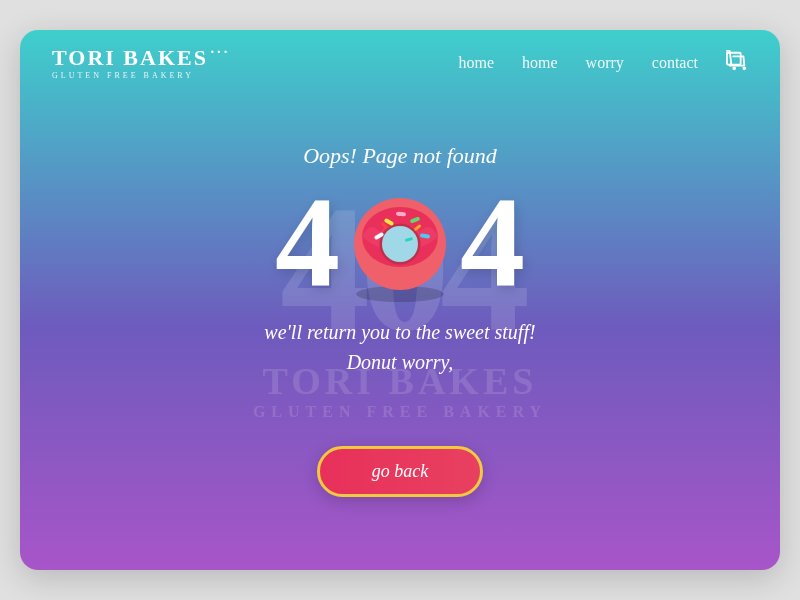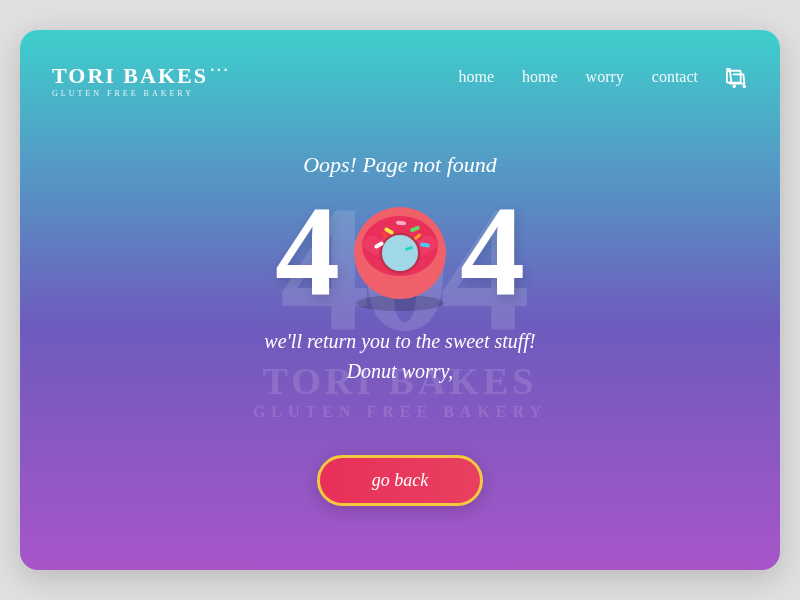--- a/index.html
+++ b/index.html
@@ -70,21 +70,21 @@
       color: #fff;
       letter-spacing: 6px;
       text-transform: uppercase;
     }
 
     
     nav {
       display: flex;
       align-items: center;
       justify-content: space-between;
-      padding: 34px 32px 10px 32px;
+      padding: 16px 32px 10px 32px;
       position: relative;
       z-index: 2;
     }
 
     .logo-area {
       display: flex;
       flex-direction: column;
     }
 
     .logo-main {
@@ -108,20 +108,21 @@
       font-size: 8px;
       color: #fff;
       letter-spacing: 3px;
       text-transform: uppercase;
       margin-top: 2px;
       opacity: 0.85;
     }
 
     .nav-links {
       display: flex;
+      align-items: center;
       gap: 28px;
     }
 
     .nav-link {
       color: #fff;
       font-size: 16px;
       font-family: 'Georgia', serif;
       text-decoration: none;
       opacity: 0.92;
       cursor: pointer;

